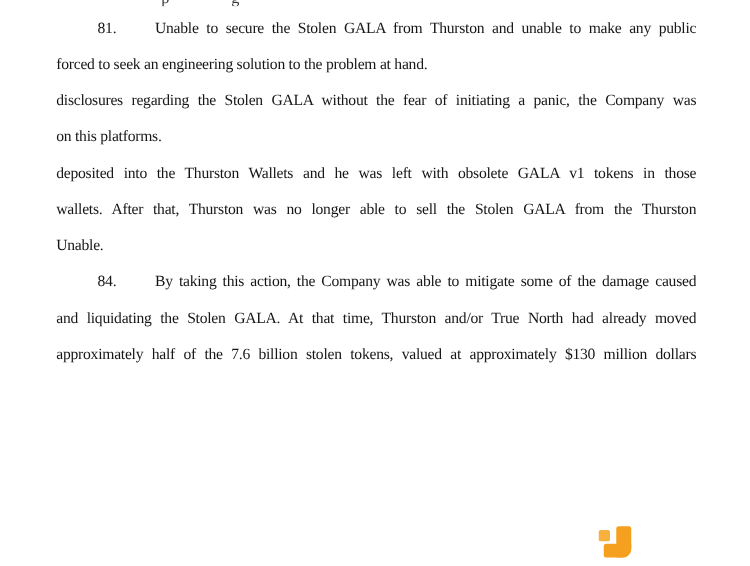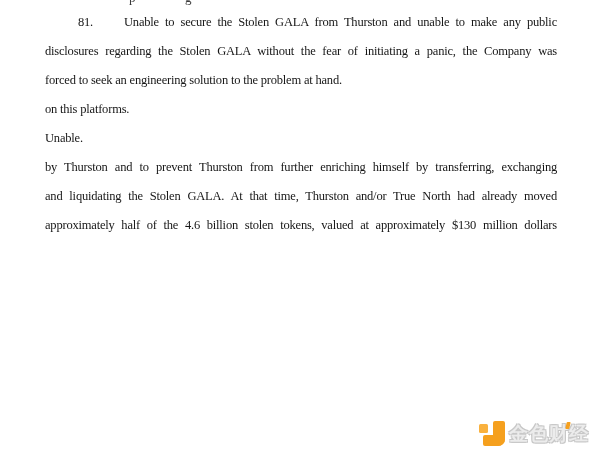--- a/index.html
+++ b/index.html
@@ -126,38 +126,36 @@
 <div class="page">
 
   <div class="top-clip">
     <span class="frag-1">p</span>
     <span class="frag-2">g</span>
   </div>
 
   <div class="body-text">
 
     <div class="ln first"><span class="pnum">81.</span><span>Unable to secure the Stolen GALA from Thurston and unable to make any public</span></div>
+    <div class="ln last">forced to seek an engineering solution to the problem at hand.</div>
     <div class="ln full">disclosures regarding the Stolen GALA without the fear of initiating a panic, the Company was</div>
-    <div class="ln last">forced to seek an engineering solution to the problem at hand.</div>
 
     <div class="ln last">on this platforms.</div>
 
+    <div class="ln full">deposited into the Thurston Wallets and he was left with obsolete GALA v1 tokens in those</div>
+    <div class="ln full">wallets.  After that, Thurston was no longer able to sell the Stolen GALA from the Thurston</div>
     <div class="ln last">Unable.</div>
 
-    <div class="ln full">by Thurston and to prevent Thurston from further enriching himself by transferring, exchanging</div>
+    <div class="ln first"><span class="pnum">84.</span><span>By taking this action, the Company was able to mitigate some of the damage caused</span></div>
     <div class="ln full">and liquidating the Stolen GALA.  At that time, Thurston and/or True North had already moved</div>
-    <div class="ln full">approximately half of the 4.6 billion stolen tokens, valued at approximately $130 million dollars</div>
+    <div class="ln full">approximately half of the 7.6 billion stolen tokens, valued at approximately $130 million dollars</div>
 
   </div>
 
   <div class="watermark">
     <div class="wm-icon">
       <div class="dot"></div>
       <div class="vbar"></div>
       <div class="hbar"></div>
     </div>
-    <div class="wm-text">
-      <span>金色财经</span>
-      <span class="wm-tick"></span>
-    </div>
   </div>
 
 </div>
 
 </body></html>

